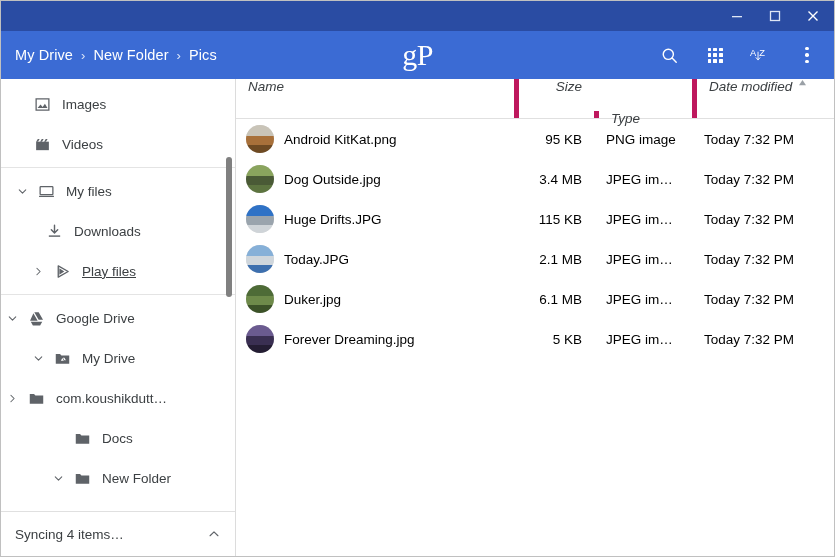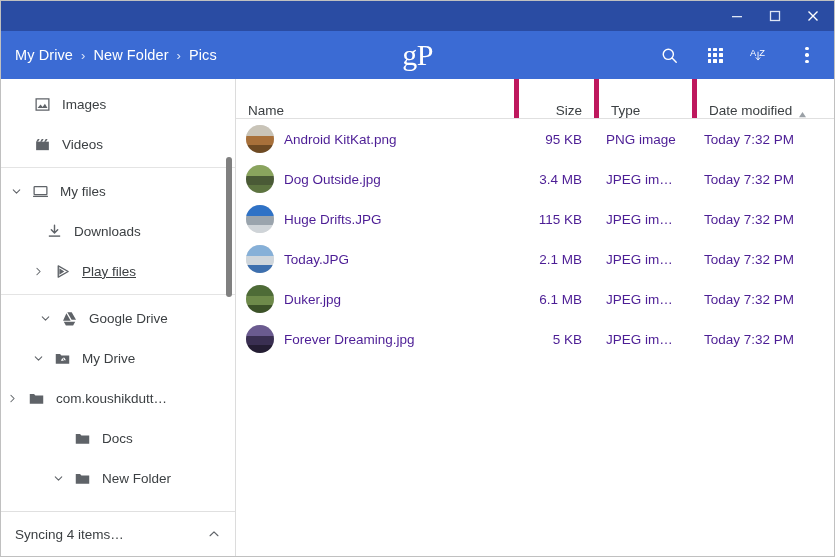--- a/index.html
+++ b/index.html
@@ -146,35 +146,36 @@
 
   
   .filelist { flex: 1 1 auto; display: flex; flex-direction: column; min-width: 0; background: #fff; }
   .collhdr {
     height: 40px; flex: 0 0 40px;
     display: flex; align-items: stretch;
     border-bottom: 1px solid #e0e0e0;
     font-size: 13.5px; color: #3c4043;
   }
   .ch {
-    display: flex; align-items: flex-end;
+    display: flex; align-items: flex-start;
     cursor: default; position: relative;
     padding: 0 12px;
+    font-style: italic;
   }
   .ch + .ch { border-left: 5px solid #be185d; }
   .ch-name { flex: 1 1 auto; min-width: 0; }
   .ch-size { width: 80px; flex: 0 0 80px; justify-content: flex-end; }
-  .ch-type { width: 98px; flex: 0 0 98px; }
+  .ch-type { width: 98px; flex: 0 0 98px; margin-top: 32px; }
   .ch-date { width: 142px; flex: 0 0 142px; }
   .sortarrow { margin-left: 6px; display: inline-flex; align-items: center; color: #9aa0a6; }
 
   .rows { flex: 1 1 auto; overflow: hidden; }
   .row {
     height: 40px; display: flex; 
-    font-size: 13.5px; color: #4c1d95; cursor: default;
+    font-size: 13.5px; color: #000000; cursor: default;
   }
   .cell { display: flex; align-items: center; padding: 0 12px; overflow: hidden; }
   .c-name { flex: 1 1 auto; min-width: 0; padding-left: 10px; }
   .c-size { width: 80px; flex: 0 0 80px; justify-content: flex-end; }
   .c-type { width: 98px; flex: 0 0 98px; }
   .c-date { width: 142px; flex: 0 0 142px; }
   .fname { margin-left: 10px; overflow: hidden; text-overflow: ellipsis; white-space: nowrap; }
   .ttl { overflow: hidden; text-overflow: ellipsis; white-space: nowrap; }
 
   .thumb {
@@ -278,21 +279,21 @@
               <span class="ico">
                 <svg xmlns="http://www.w3.org/2000/svg" width="17" height="17" viewBox="0 0 24 24">
                   <path d="M3 8h18v12H3z" fill="#5f6368"></path>
                   <path d="M3 8l2.4-3.6h2.6L5.6 8zM8.6 8L11 4.4h2.6L11.2 8zM14.2 8l2.4-3.6h2.6L16.8 8z" fill="#5f6368"></path>
                 </svg>
               </span>
               <span class="navlabel">Videos</span>
             </div>
           </div>
           <div class="navgroup">
-            <div class="navitem" style="padding-left: 4px;">
+            <div class="navitem" style="padding-left: 10px;">
               <span class="twisty">
                 <svg width="13" height="13" viewBox="0 0 16 16">
                   <path d="M4 6 L8 10 L12 6" fill="none" stroke="#5f6368" stroke-width="1.3" stroke-linecap="round" stroke-linejoin="round"></path>
                 </svg>
               </span>
               <span class="ico">
                 <svg xmlns="http://www.w3.org/2000/svg" width="17" height="17" viewBox="0 0 24 24">
                   <rect x="3" y="5" width="18" height="11.5" rx="1" fill="none" stroke="#5f6368" stroke-width="1.8"></rect>
                   <rect x="1.5" y="18" width="21" height="1.8" fill="#5f6368"></rect>
                 </svg>
@@ -318,21 +319,21 @@
               <span class="ico">
                 <svg xmlns="http://www.w3.org/2000/svg" width="17" height="17" viewBox="0 0 24 24">
                   <path d="M6 4 L20 12 L6 20 Z" fill="none" stroke="#5f6368" stroke-width="1.9" stroke-linejoin="round"></path>
                   <path d="M7.5 7.5 L14.5 12 L7.5 16.5 Z" fill="#5f6368"></path>
                 </svg>
               </span>
               <span class="navlabel">Play files</span>
             </div>
           </div>
           <div class="navgroup">
-            <div class="navitem" style=" margin-left: 33px;">
+            <div class="navitem" style="">
               <span class="twisty">
                 <svg width="13" height="13" viewBox="0 0 16 16">
                   <path d="M4 6 L8 10 L12 6" fill="none" stroke="#5f6368" stroke-width="1.3" stroke-linecap="round" stroke-linejoin="round"></path>
                 </svg>
               </span>
               <span class="ico">
                 <svg xmlns="http://www.w3.org/2000/svg" width="17" height="17" viewBox="0 0 24 24">
                   <path d="M8.9 3.2h6.2l6.1 10.6H15zM7.6 4.6 L13.6 15H2.9zM3.9 16.6h16.2l-3 5.2H6.9z" fill="#5f6368"></path>
                 </svg>
               </span>

